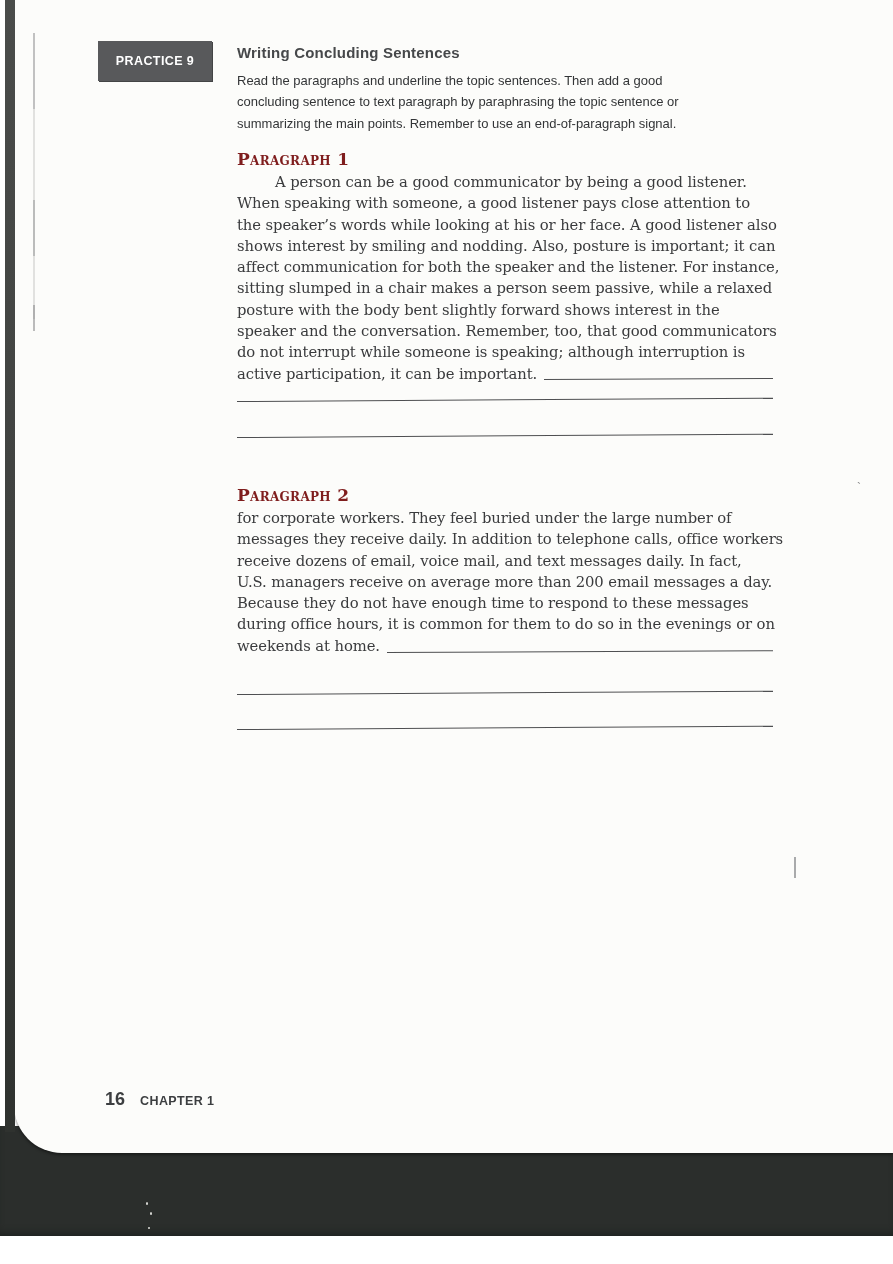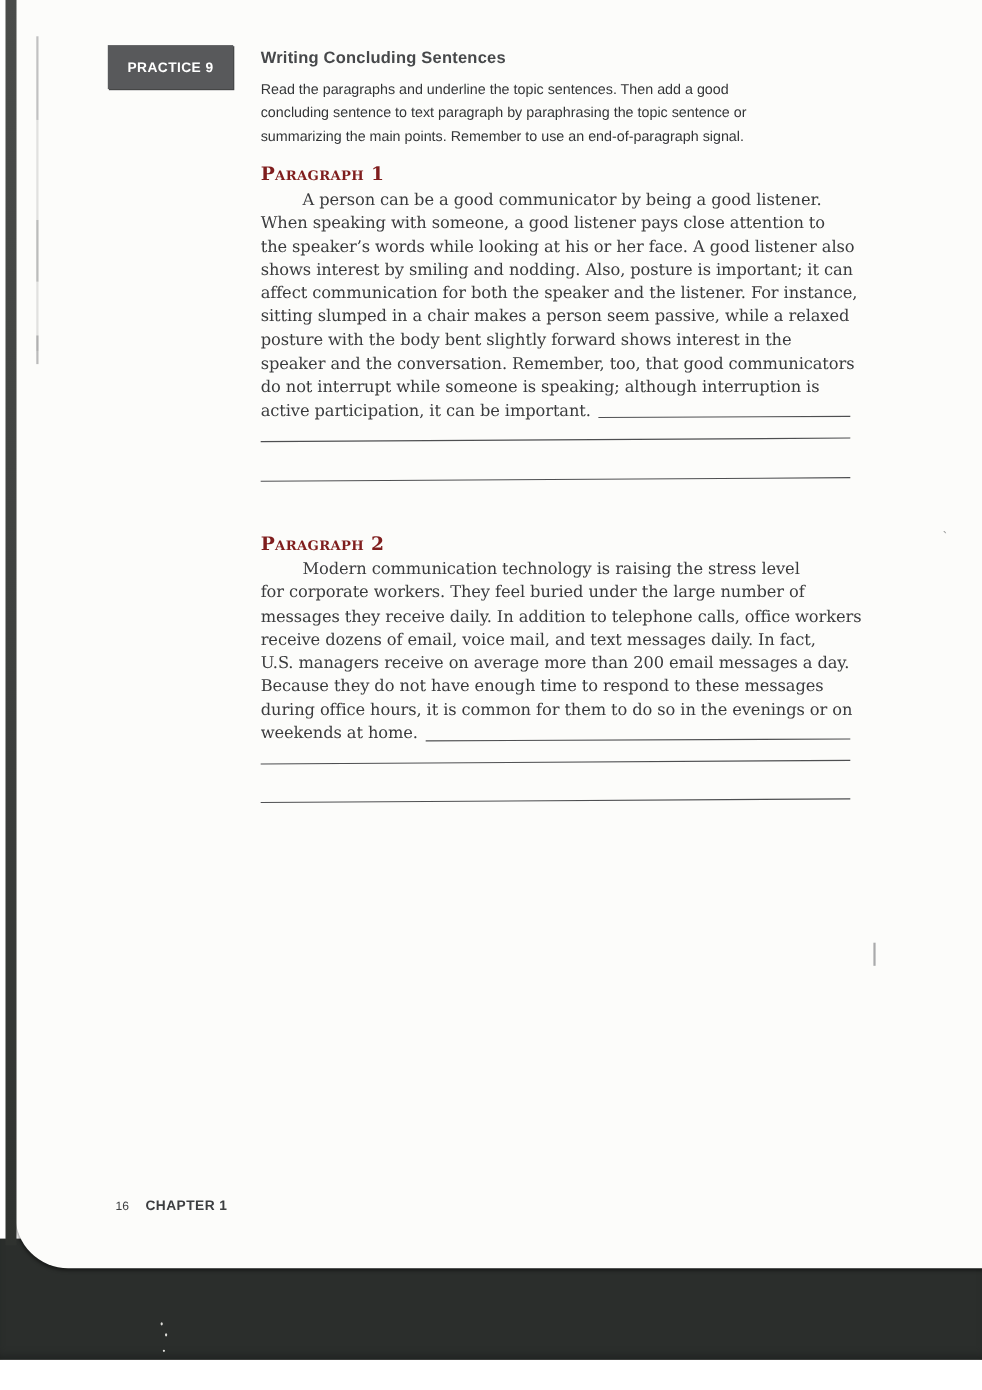--- a/index.html
+++ b/index.html
@@ -76,21 +76,21 @@
   }
   .wline {
     position:absolute; left:223px; width:536px; height:0;
     border-top:1.2px solid #4e4f51;
     transform:rotate(-0.35deg); transform-origin:left center;
   }
   .footer {
     position:absolute; left:91px; top:1089px;
     display:flex; align-items:baseline; gap:15px; color:#3c3e40;
   }
-  .footer .pgnum { font-size:11px; font-weight:normal; }
+  .footer .pgnum { font-size:18px; font-weight:bold; }
   .footer .chap  { font-size:12.5px; font-weight:bold; letter-spacing:.4px; }
 </style>
 </head>
 <body>
 
 <div class="scan">
 
   <div class="band">
     <span class="speck" style="left:146px; top:76px; width:2px; height:3px;"></span>
     <span class="speck" style="left:150px; top:86px; width:2px; height:3px;"></span>
@@ -128,21 +128,20 @@
         <span class="fill-rule"></span>
       </div>
     </div>
 
     <div class="wline" style="top:401px;"></div>
     <div class="wline" style="top:437px;"></div>
 
     <h2 class="para-head" style="top:485px;">Paragraph 2</h2>
 
     <div class="para-body" style="top:507px;">
-      <div class="pline indent">Modern communication technology is raising the stress level</div>
       <div class="pline">for corporate workers. They feel buried under the large number of</div>
       <div class="pline">messages they receive daily. In addition to telephone calls, office workers</div>
       <div class="pline">receive dozens of email, voice mail, and text messages daily. In fact,</div>
       <div class="pline">U.S. managers receive on average more than 200 email messages a day.</div>
       <div class="pline">Because they do not have enough time to respond to these messages</div>
       <div class="pline">during office hours, it is common for them to do so in the evenings or on</div>
       <div class="pline last">
         <span>weekends at home.</span>
         <span class="fill-rule"></span>
       </div>

